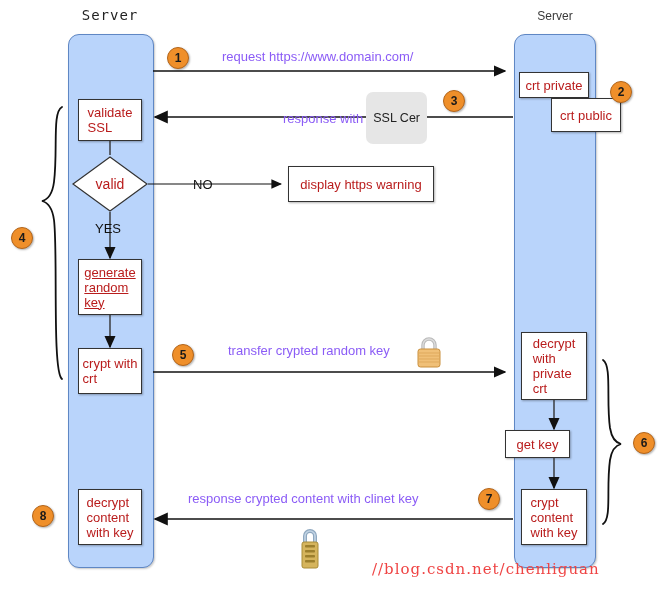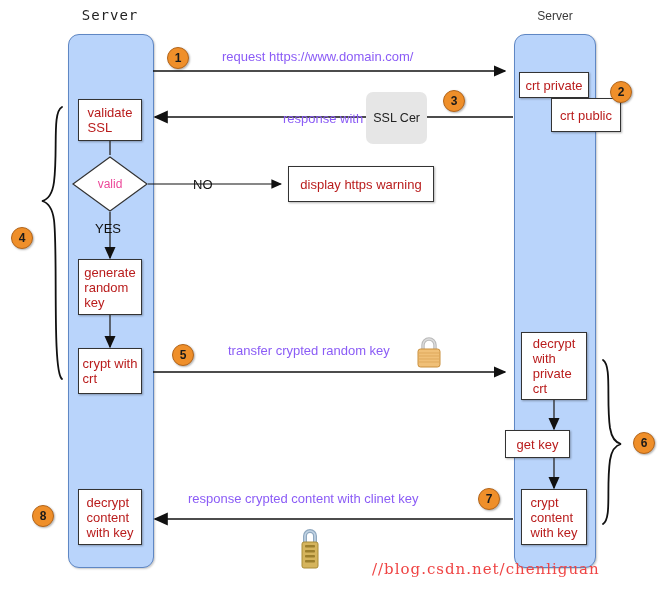--- a/index.html
+++ b/index.html
@@ -64,22 +64,22 @@
   .box-text { white-space: pre-line; display: block; }
 
   
   .diamond-wrap { width: 78px; height: 58px; }
   .diamond-label {
     position: absolute;
     inset: 0;
     display: flex;
     align-items: center;
     justify-content: center;
-    font-size: 12px;
-    color: #ec4899;
+    font-size: 14px;
+    color: #b91c1c;
   }
 
   
   .msg-text {
     font-size: 13px;
     color: #8b5cf6;
     white-space: nowrap;
   }
   .small-label {
     font-size: 13px;
@@ -140,21 +140,21 @@
 SSL</span>
   </div>
 
   <div class="abs diamond-wrap" style="left:71px; top:155px;">
     <svg width="78" height="58" viewBox="0 0 78 58">
       <polygon points="39,2 76,29 39,56 2,29" fill="#ffffff" stroke="#333333" stroke-width="1.2"></polygon>
     </svg>
     <div class="diamond-label">valid</div>
   </div>
 
-  <div class="abs box" style="left:78px; top:259px; width:64px; height:56px;">
+  <div class="abs box" style="left:78px; top:259px; width:64px; height:56px;text-decoration:underline;">
     <span class="box-text">generate
 random
 key</span>
   </div>
 
   <div class="abs box" style="left:78px; top:348px; width:64px; height:46px;">
     <span class="box-text">crypt with
 crt</span>
   </div>
 

